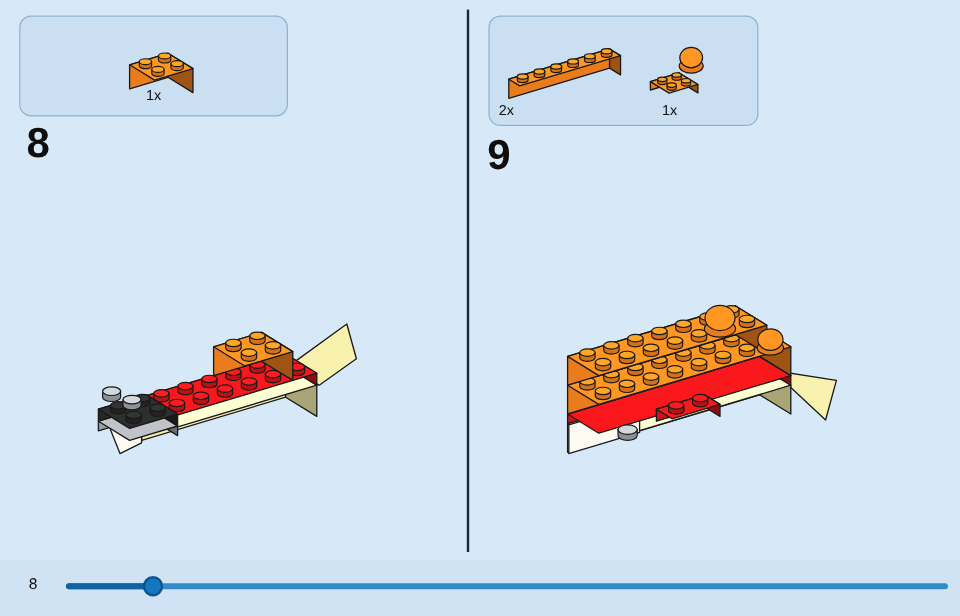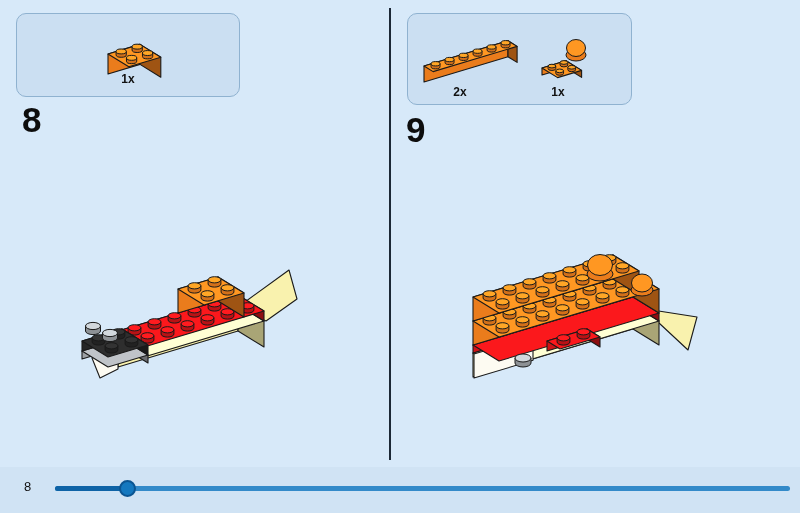--- a/index.html
+++ b/index.html
@@ -13,24 +13,24 @@
   .parts-box{
     position:absolute;
     background:var(--panel-box,#cbdff2);
     border:1px solid var(--panel-box-border,#8fb2d0);
     border-radius:10px;
   }
   #box-8{left:16px;top:13px;width:224px;height:84px}
   #box-9{left:407px;top:13px;width:225px;height:92px}
   .part-count{
     position:absolute;width:44px;text-align:center;
-    font-size:12px;font-weight:bold;color:#111;z-index:4;
+    font-size:12px;font-weight:normal;color:#111;z-index:4;
   }
   #count-8a{left:106px;top:72px}
-  #count-9a{left:438px;top:85px}
+  #count-9a{left:400px;top:85px}
   #count-9b{left:536px;top:85px}
   .step-number{
     position:absolute;font-size:35px;font-weight:600;color:#0d0d0d;z-index:4;
   }
   #num-8{left:22px;top:100px}
   #num-9{left:406px;top:110px}
   .divider{
     position:absolute;left:389px;top:8px;width:2px;height:452px;
     background:var(--divider,#1c2836);
   }

